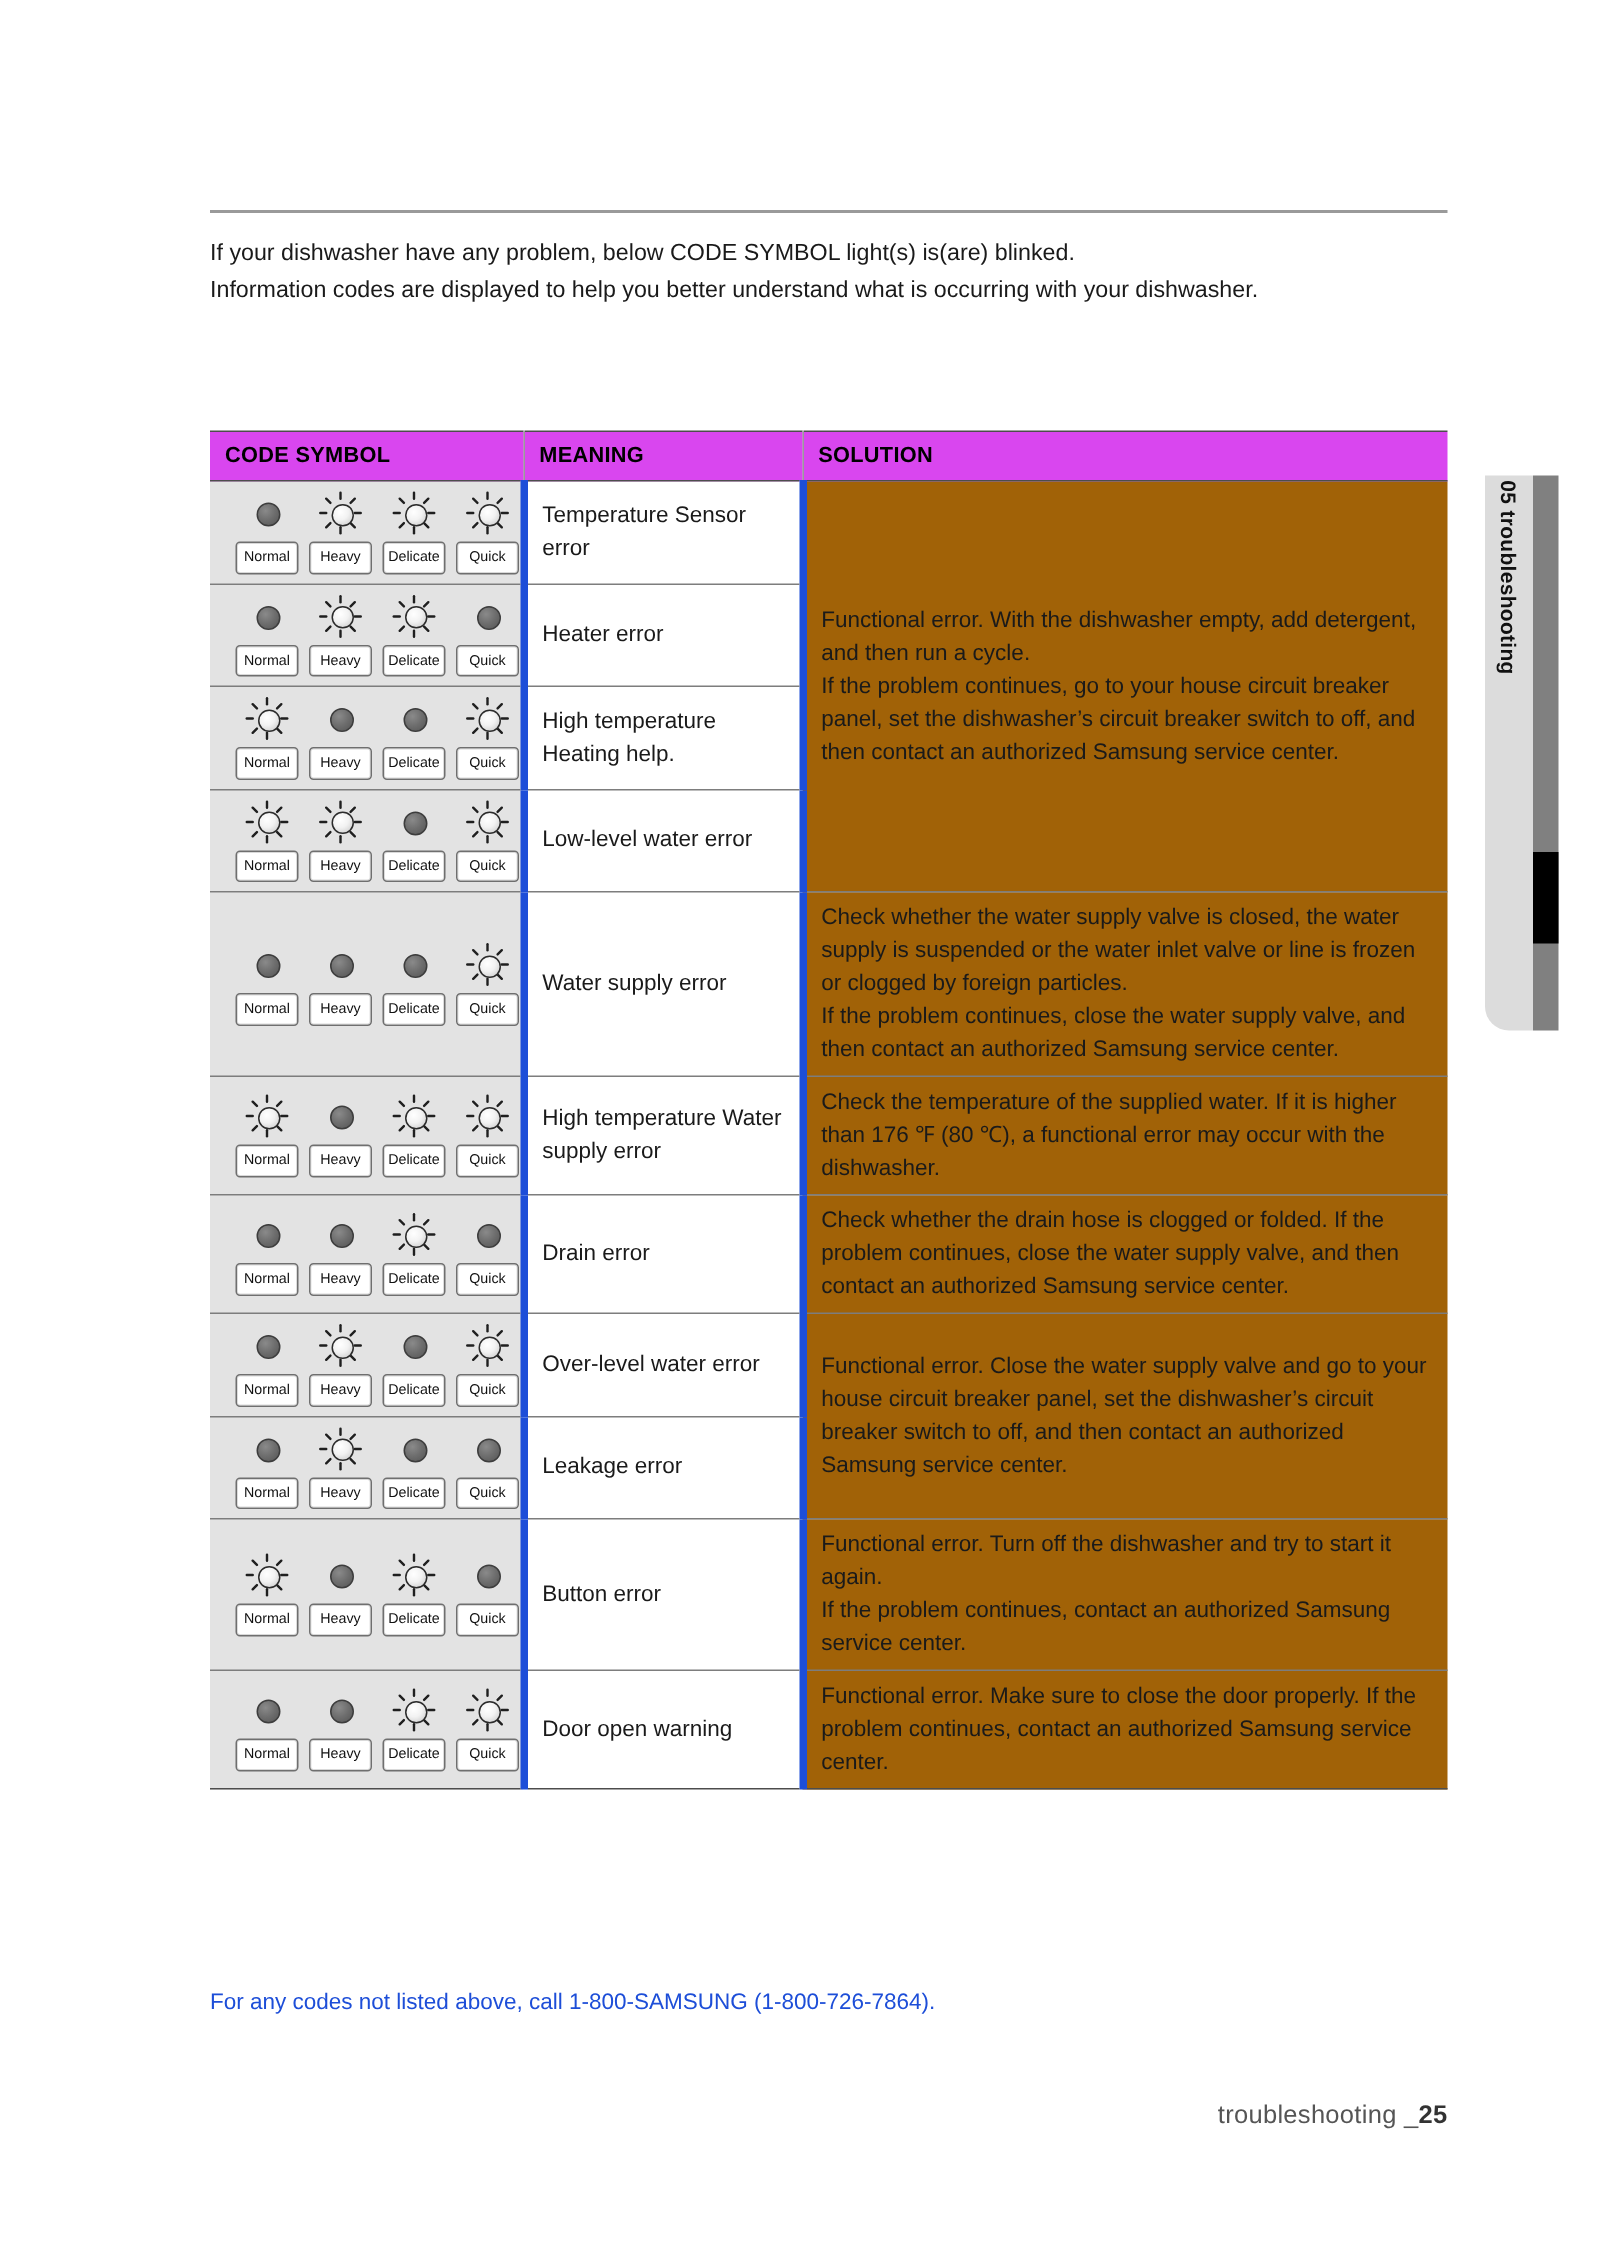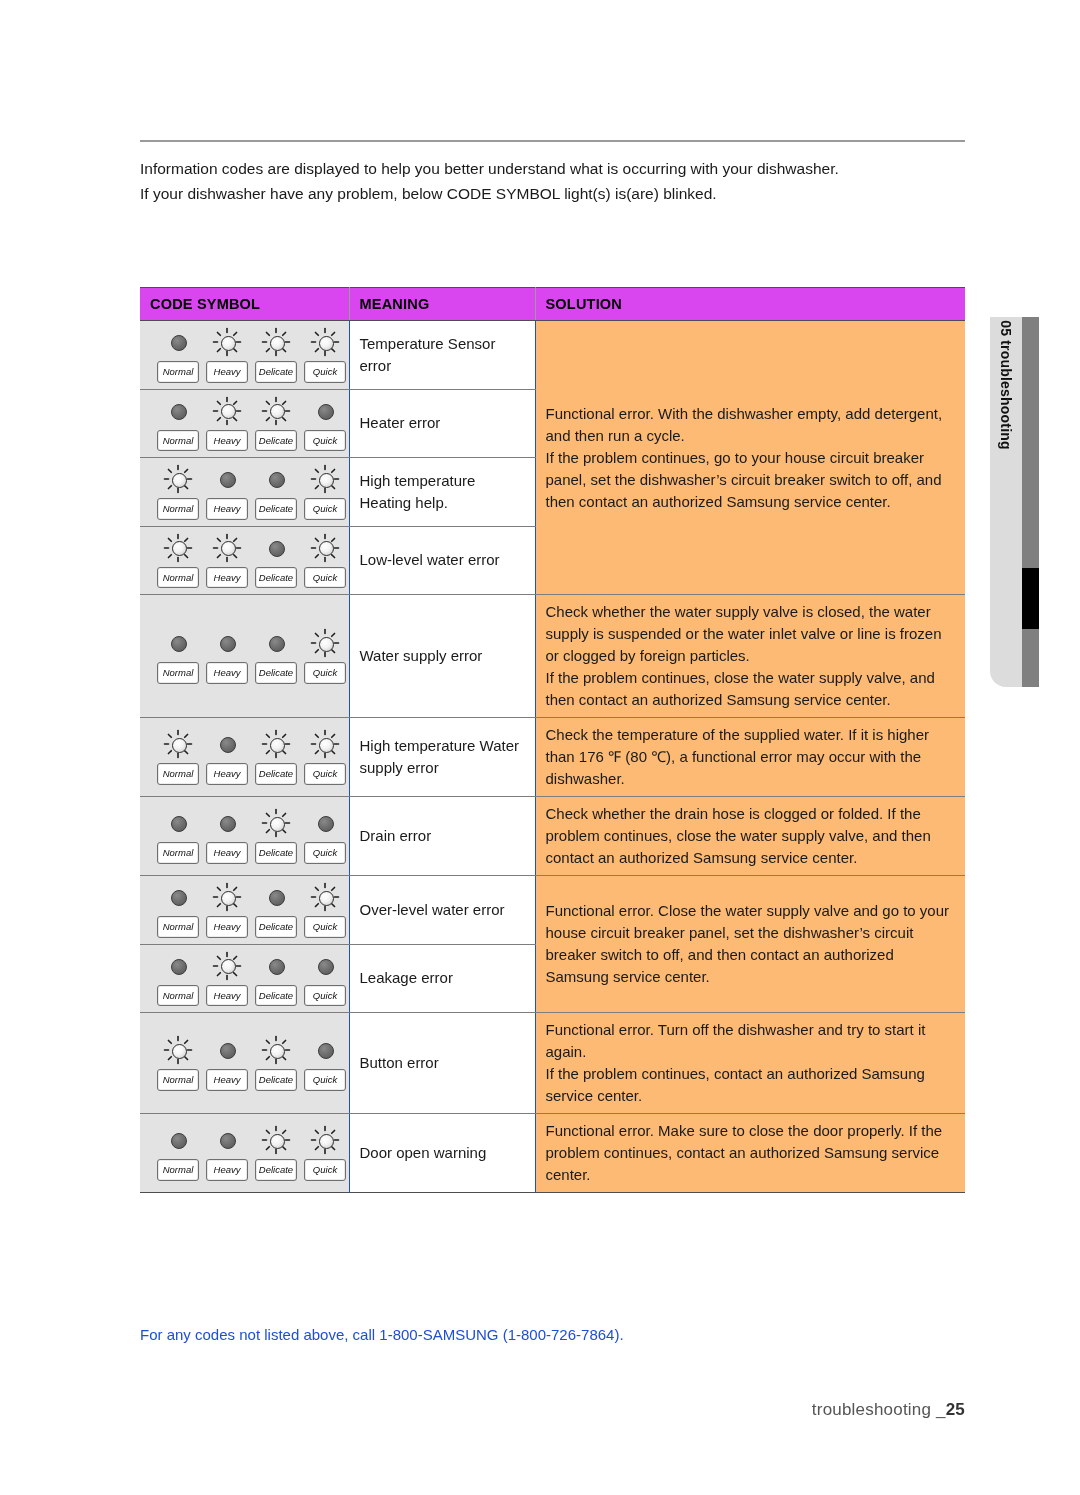--- a/index.html
+++ b/index.html
@@ -129,37 +129,36 @@
     padding: 8px 10px;
     border-right: 1px solid #9a9a9a;
     border-bottom: 1.5px solid #4d4d4d;
     color: #000;
     letter-spacing: 0.2px;
   }
   #code-table th:last-child { border-right: none; }
 
   #code-table td {
     border-bottom: 1px solid #7d7d7d;
-    border-right: 1px solid #1d4ed8;
+    border-right: 5px solid #1d4ed8;
     vertical-align: middle;
     font-size: 15px;
     line-height: 22px;
     padding: 6px 10px;
     color: #1a1a1a;
   }
   #code-table td.sol-cell { border-right: none; }
   #code-table tr:last-child td { border-bottom: none; }
 
   td.sym-cell {
     background: #e3e3e3;
     padding: 8px 6px 8px 8px;
-    font-style: italic;
   }
   td.mean-cell { background: #ffffff; }
-  td.sol-cell  { background: #fdba74; }
+  td.sol-cell  { background: #a16207; }
 
   
   .panel {
     display: flex;
     gap: 9px;
     justify-content: flex-start;
     padding-left: 8px;
   }
   .panel .slot {
     display: flex;
@@ -242,22 +241,22 @@
     <div class="tab-bg"></div>
     <div class="tab-bar"></div>
     <div class="tab-marker"></div>
     <div class="tab-label">
       <span>05 troubleshooting</span>
     </div>
   </div>
 
   <div id="heading-block">
     <div id="title-rule"></div>
+    <div class="intro-line">If your dishwasher have any problem, below CODE SYMBOL light(s) is(are) blinked.</div>
     <div class="intro-line">Information codes are displayed to help you better understand what is occurring with your dishwasher.</div>
-    <div class="intro-line">If your dishwasher have any problem, below CODE SYMBOL light(s) is(are) blinked.</div>
   </div>
 
   <table id="code-table">
     <colgroup>
       <col class="c-sym">
         <col class="c-mean">
         <col class="c-sol">
     </colgroup>
     <thead>
       <tr>

